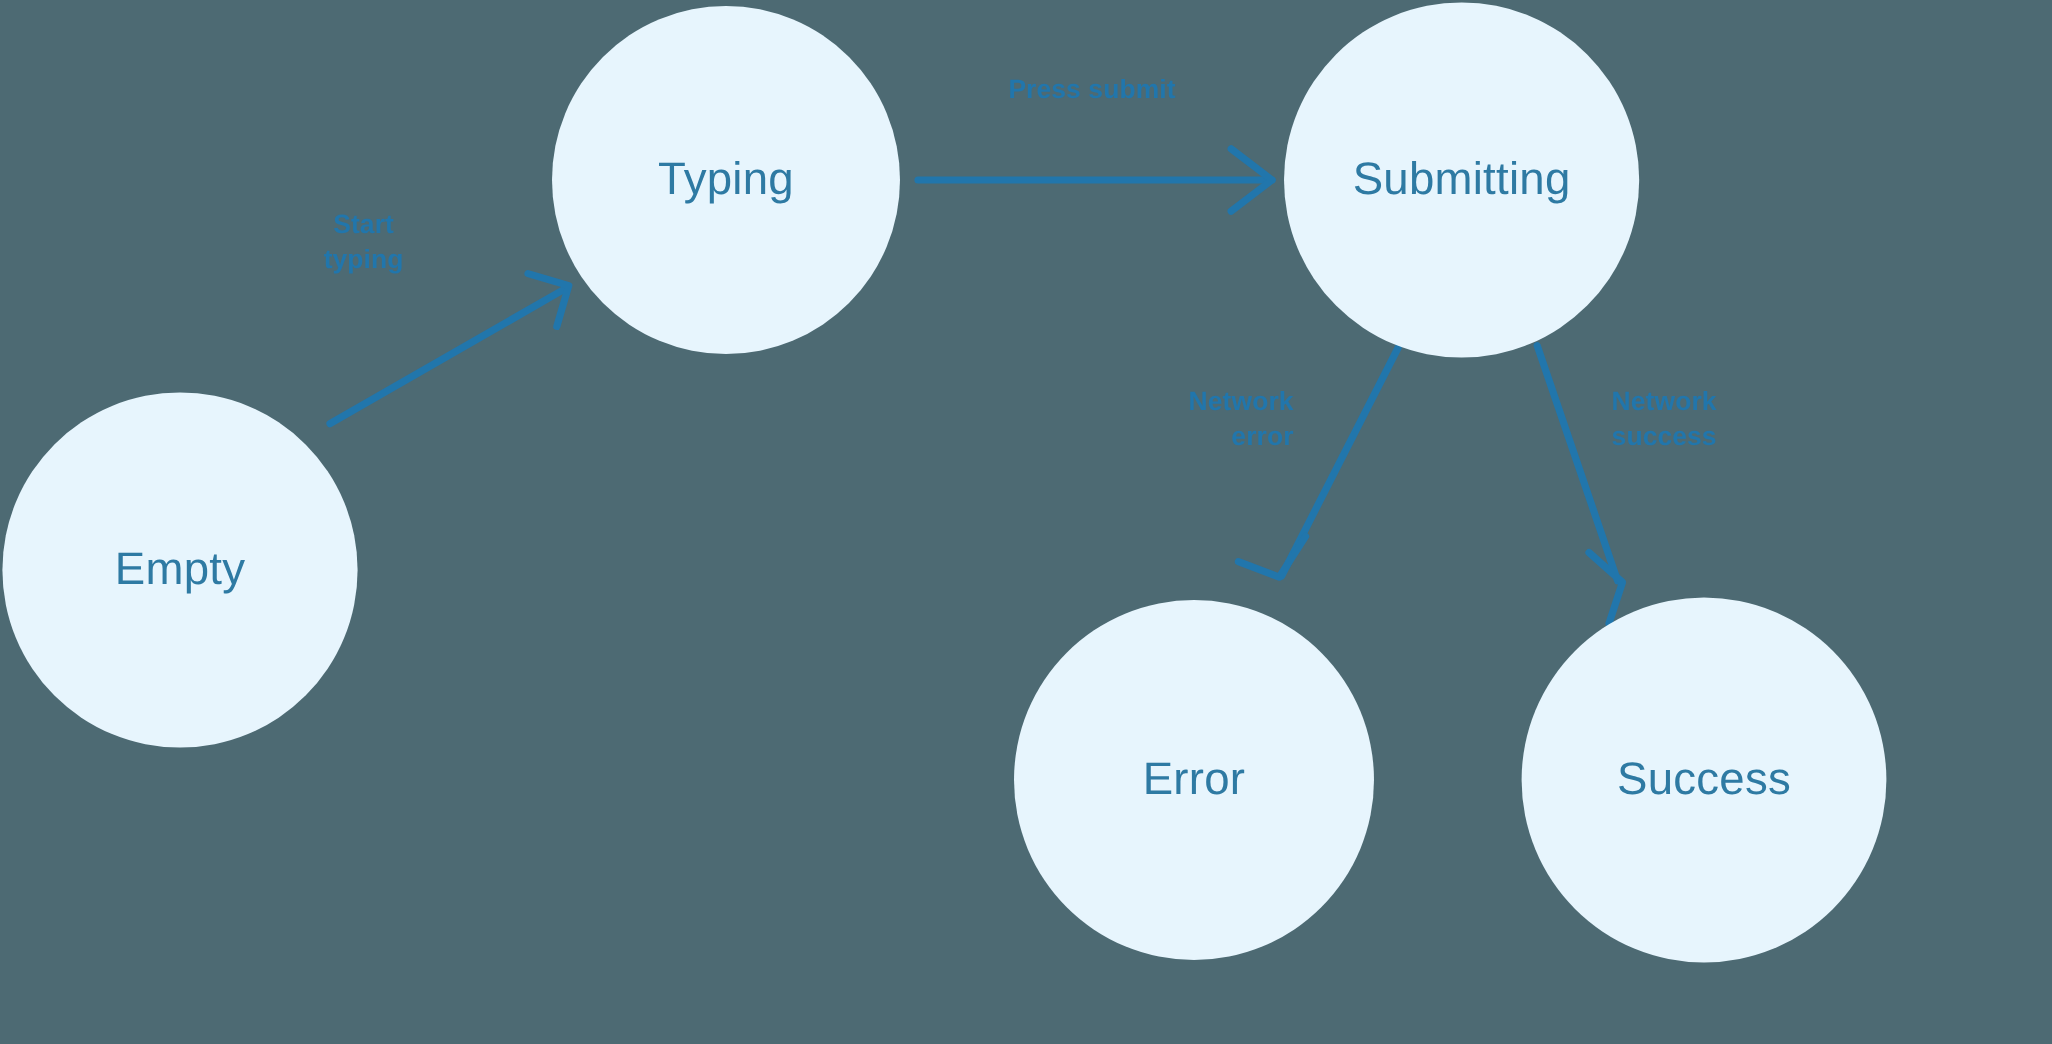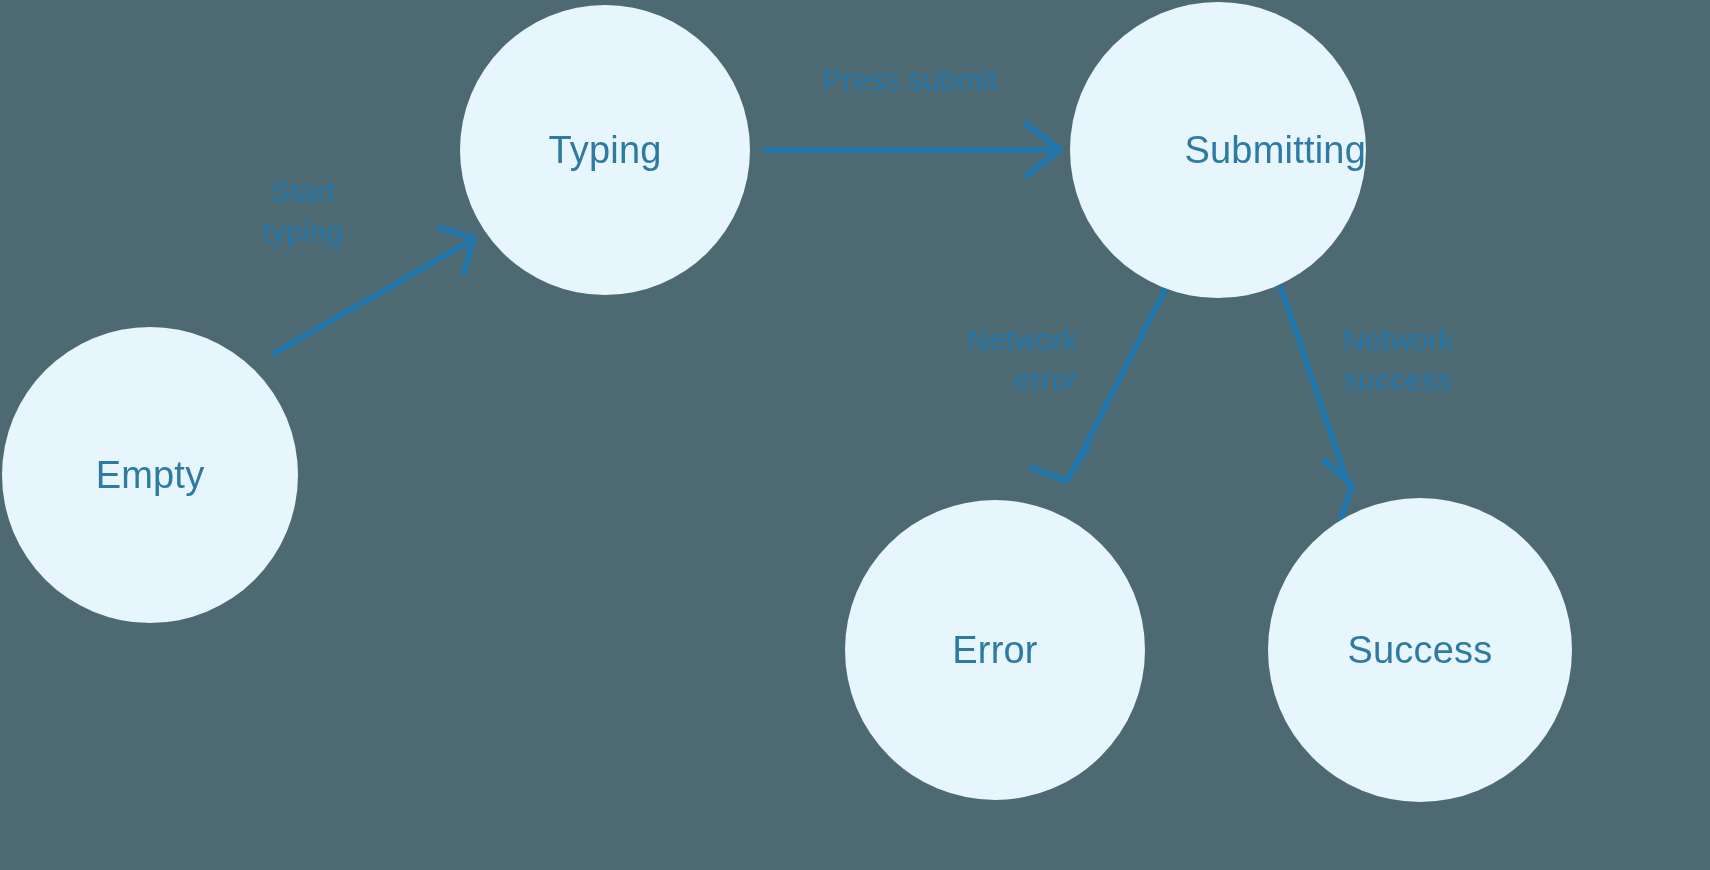--- a/index.html
+++ b/index.html
@@ -40,22 +40,22 @@
     font-size: 38px;
     font-weight: 400;
     letter-spacing: 0.2px;
     white-space: nowrap;
     line-height: 1;
     text-align: center;
   }
   .edge-label {
     position: absolute;
     color: #2176ac;
-    font-size: 30px;
-    font-weight: 400;
+    font-size: 22px;
+    font-weight: 700;
     line-height: 1.33;
     white-space: pre-line;
     letter-spacing: 0.1px;
   }
   .edge-label.align-center { text-align: center; }
   .edge-label.align-right  { text-align: right; }
   .edge-label.align-left   { text-align: left; }
 </style>
 </head>
 <body>
@@ -86,21 +86,21 @@
   </svg>
 
   <div class="state-node" style="left:2px; top:327px; width:296px; height:296px;">
     <span class="state-node-label">Empty</span>
   </div>
 
   <div class="state-node" style="left:460px; top:5px; width:290px; height:290px;">
     <span class="state-node-label">Typing</span>
   </div>
 
-  <div class="state-node" style="left:1070px; top:2px; width:296px; height:296px;justify-content:flex-end;">
+  <div class="state-node" style="left:1070px; top:2px; width:296px; height:296px;">
     <span class="state-node-label">Submitting</span>
   </div>
 
   <div class="state-node" style="left:845px; top:500px; width:300px; height:300px;">
     <span class="state-node-label">Error</span>
   </div>
 
   <div class="state-node" style="left:1268px; top:498px; width:304px; height:304px;">
     <span class="state-node-label">Success</span>
   </div>

